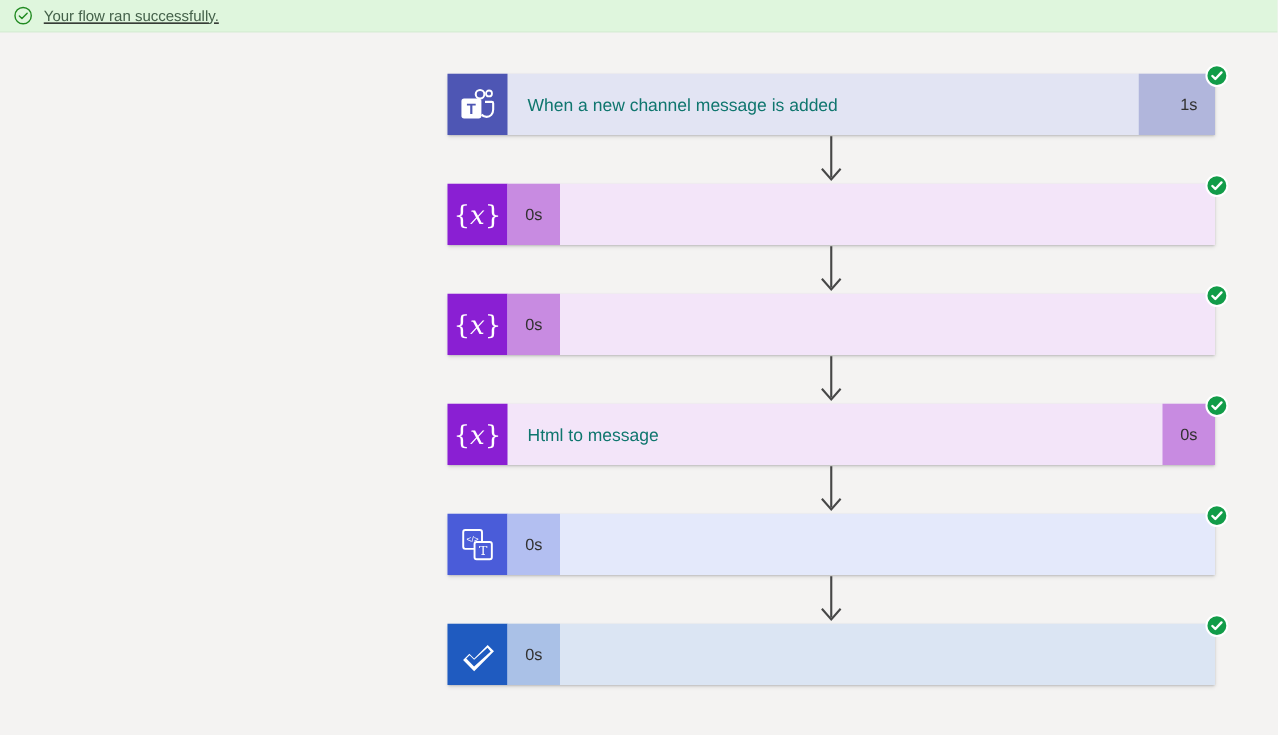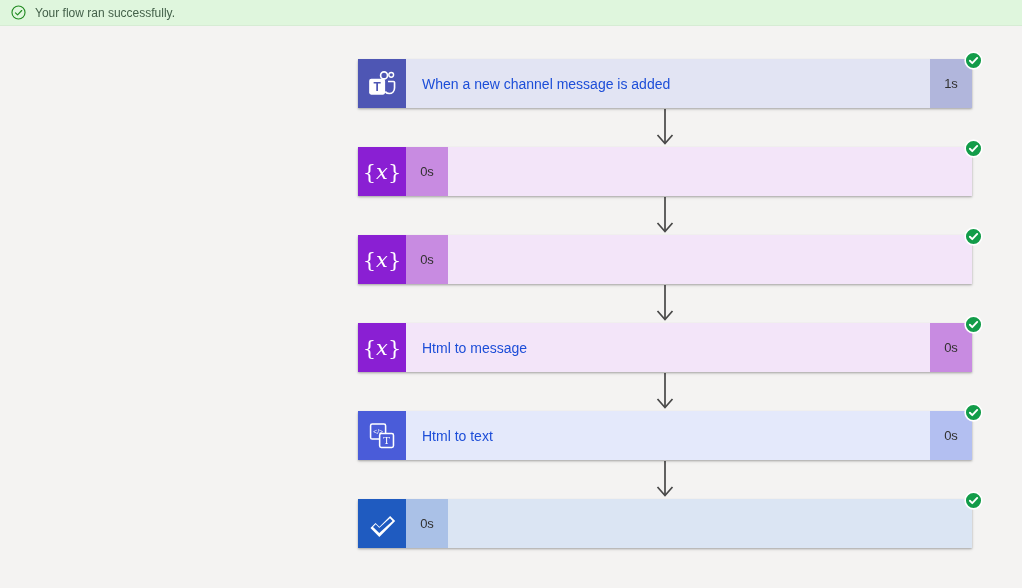--- a/index.html
+++ b/index.html
@@ -6,39 +6,40 @@
   body{
     width:1022px;height:588px;position:relative;overflow:hidden;
     background:#f4f3f2;
     font-family:"Liberation Sans",sans-serif;
     -webkit-font-smoothing:antialiased;
   }
   .banner{
     position:absolute;top:0;left:0;width:100%;height:26px;
     display:flex;align-items:center;gap:8px;padding-left:10px;box-sizing:border-box;
     border-bottom:1px solid rgba(0,0,0,0.04);
+    text-decoration:underline;
   }
   .banner-icon{width:17px;height:17px;display:flex;align-items:center;justify-content:center;}
   .banner-text{font-size:12px;}
   .flow{
     position:absolute;left:358px;top:59px;width:614px;
     display:flex;flex-direction:column;align-items:center;
   }
   .card{
     position:relative;width:614px;height:49px;flex:none;
     display:flex;align-items:stretch;
     box-shadow:0 0.6px 1.8px rgba(0,0,0,0.25), 0 1.6px 3.6px rgba(0,0,0,0.10);
     cursor:pointer;
   }
   .icon-cell{
     width:48px;flex:none;display:flex;align-items:center;justify-content:center;
   }
   .title{
     flex:1;display:flex;align-items:center;padding-left:16px;
-    font-size:14px;color:#1d4ed8;white-space:nowrap;overflow:hidden;
+    font-size:14px;color:#0f766e;white-space:nowrap;overflow:hidden;
   }
   .badge{
     width:42px;flex:none;display:flex;align-items:center;justify-content:center;
     font-size:13px;color:#323130;
   }
   .check{
     position:absolute;top:-8px;right:-11px;width:19px;height:19px;line-height:0;
   }
   .arrow{
     height:39px;flex:none;display:flex;align-items:flex-start;justify-content:center;line-height:0;
@@ -62,21 +63,21 @@
     <div class="icon-cell" style="background: rgb(78, 86, 180);">
         <svg width="31" height="31" viewBox="0 0 26 26">
           <circle cx="20.3" cy="5.7" r="2" fill="none" stroke="#fff" stroke-width="1.2"></circle>
           <circle cx="14.3" cy="6.2" r="2.9" fill="none" stroke="#fff" stroke-width="1.4"></circle>
           <path d="M17.6 11.3h4.6a.9.9 0 0 1 .9.9v4.3c0 2.9-1.9 4.9-4.4 4.9-1.4 0-2.6-.6-3.4-1.6" fill="none" stroke="#fff" stroke-width="1.4"></path>
           <rect x="1.8" y="9" width="13.4" height="13.4" rx="1.8" fill="#fff"></rect>
           <text x="8.5" y="19.4" text-anchor="middle" font-family="Liberation Sans,sans-serif" font-weight="bold" font-size="10" fill="#4e56b4">T</text>
         </svg>
       </div>
     <div class="title">When a new channel message is added</div>
-    <div class="badge" style="background: rgb(177, 182, 220);">1s</div>
+    <div class="badge" style="background: rgb(177, 182, 220); padding-left: 19px;">1s</div>
     <span class="check"><svg width="19" height="19" viewBox="0 0 20 20">
           <circle cx="10" cy="10" r="8.8" fill="#129c49" stroke="#fff" stroke-width="1.7"></circle>
           <path d="M6.2 10.3 l2.5 2.5 L13.9 7.3" fill="none" stroke="#fff" stroke-width="2" stroke-linecap="round" stroke-linejoin="round"></path>
         </svg></span>
   </div>
     <div class="arrow">
       <svg width="24" height="38" viewBox="0 0 24 38">
         <line x1="12" y1="1" x2="12" y2="34" stroke="#474747" stroke-width="1.7"></line>
         <polyline points="4.5,27 12,35.5 19.5,27" fill="none" stroke="#474747" stroke-width="1.7"></polyline>
       </svg>
@@ -138,21 +139,20 @@
     </div>
     <div class="card" style="background: rgb(228, 233, 251);">
     <div class="icon-cell" style="background: rgb(74, 92, 217);">
         <svg width="31" height="31" viewBox="0 0 26 26">
           <rect x="3" y="3.4" width="12.6" height="12.6" rx="1.4" fill="none" stroke="#fff" stroke-width="1.3"></rect>
           <text x="9.3" y="11.6" text-anchor="middle" font-family="Liberation Sans,sans-serif" font-size="5.6" fill="#fff">&lt;/&gt;</text>
           <rect x="10.6" y="11.4" width="11.6" height="11.6" rx="1.4" fill="#4a5cd9" stroke="#fff" stroke-width="1.3"></rect>
           <text x="16.4" y="20.4" text-anchor="middle" font-family="DejaVu Serif,serif" font-size="8.4" fill="#fff">T</text>
         </svg>
       </div>
-    <div class="title">Html to text</div>
     <div class="badge" style="background: rgb(179, 191, 241);">0s</div>
     <span class="check"><svg width="19" height="19" viewBox="0 0 20 20">
           <circle cx="10" cy="10" r="8.8" fill="#129c49" stroke="#fff" stroke-width="1.7"></circle>
           <path d="M6.2 10.3 l2.5 2.5 L13.9 7.3" fill="none" stroke="#fff" stroke-width="2" stroke-linecap="round" stroke-linejoin="round"></path>
         </svg></span>
   </div>
     <div class="arrow">
       <svg width="24" height="38" viewBox="0 0 24 38">
         <line x1="12" y1="1" x2="12" y2="34" stroke="#474747" stroke-width="1.7"></line>
         <polyline points="4.5,27 12,35.5 19.5,27" fill="none" stroke="#474747" stroke-width="1.7"></polyline>

